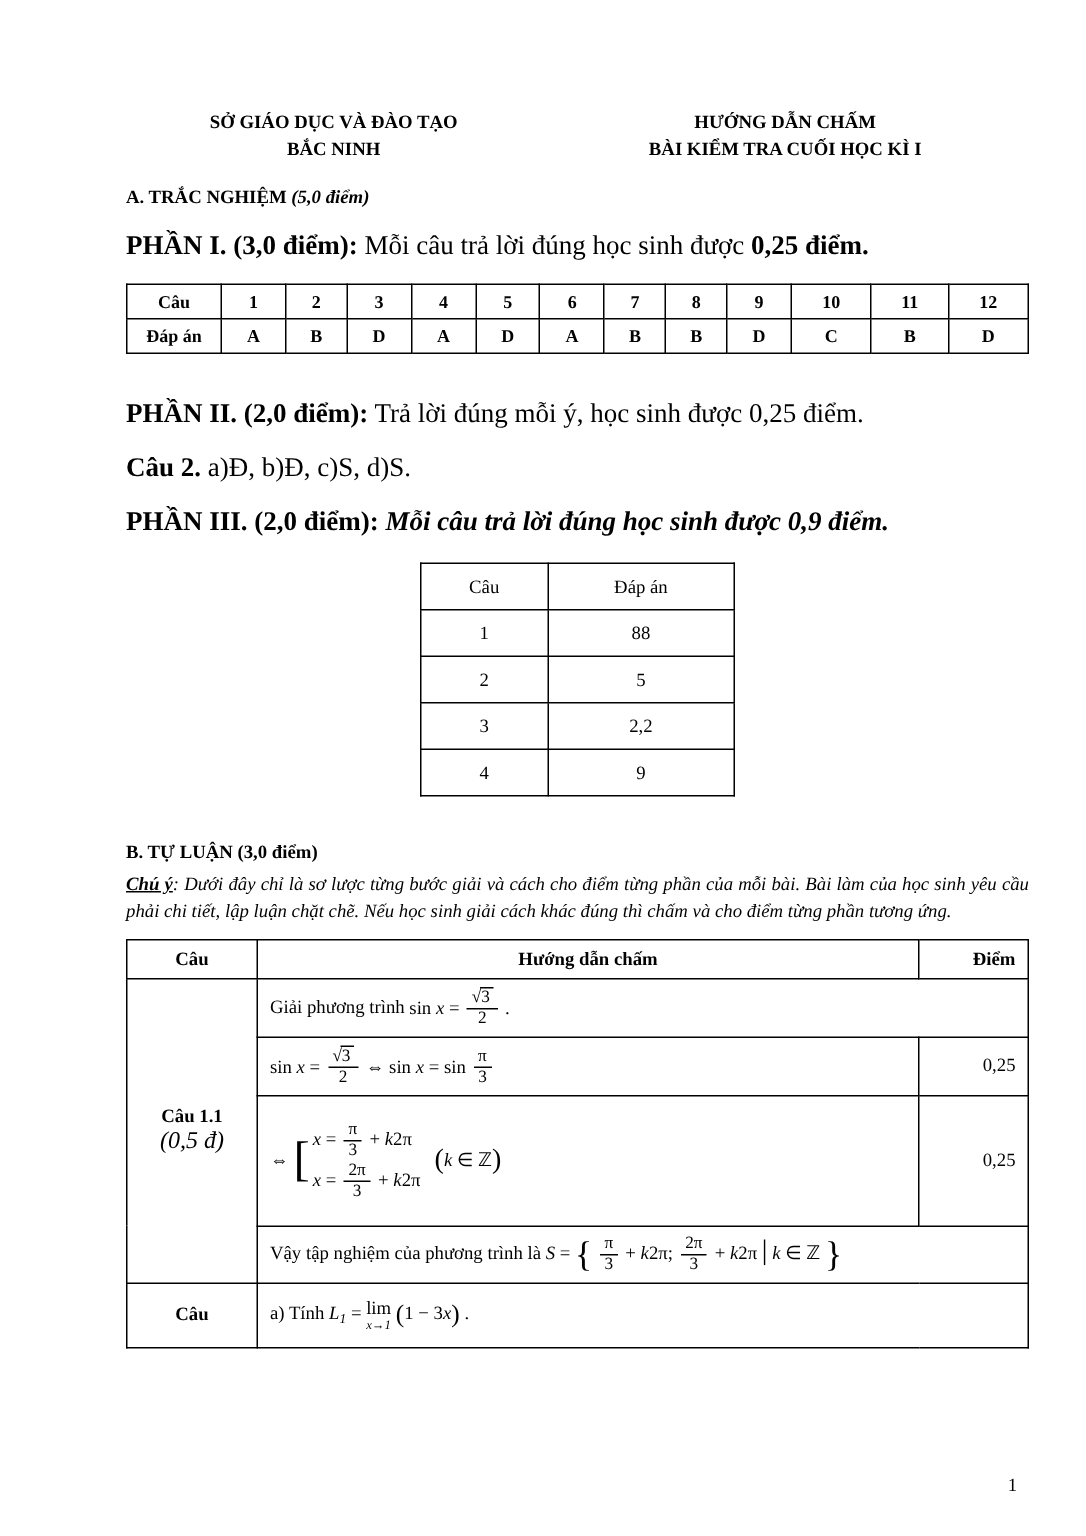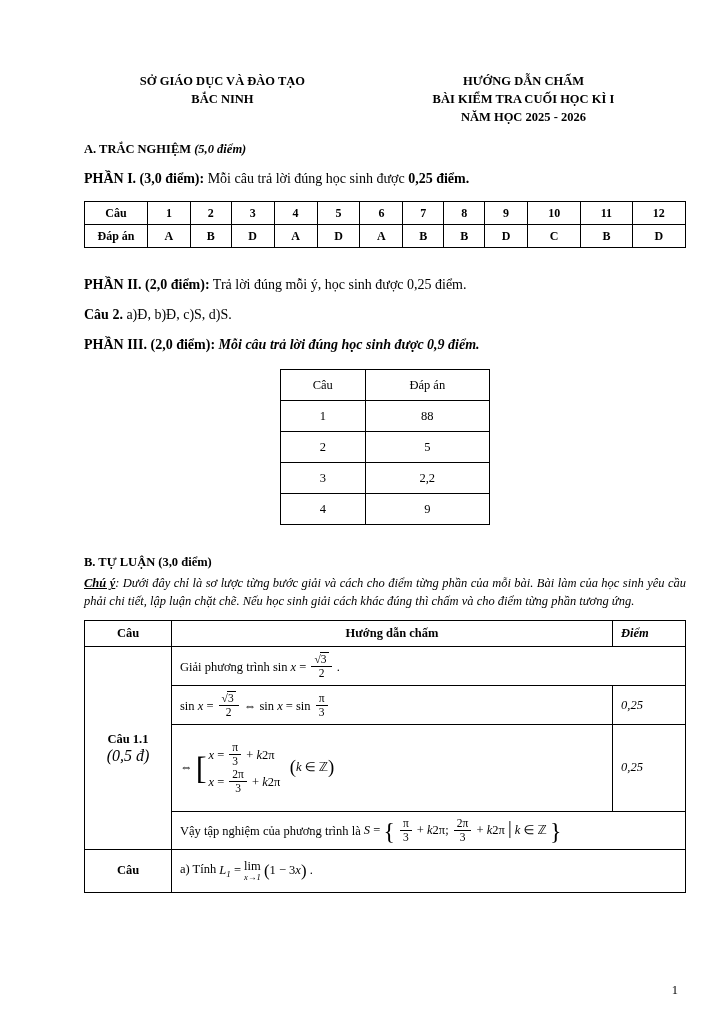--- a/index.html
+++ b/index.html
@@ -49,21 +49,21 @@
     line-height: 1.45;
   }
   .sec-title {
     font-size: 12.5px;
     margin: 10px 0 0 0;
     line-height: 1.5;
   }
   .b { font-weight: bold; }
   .bi { font-weight: bold; font-style: italic; }
   .para {
-    font-size: 14px;
+    font-size: 18px;
     margin: 9px 0 0 0;
     line-height: 1.5;
   }
 
   
   table.ans-table {
     border-collapse: collapse;
     width: 100%;
     margin-top: 12px;
     font-size: 12px;
@@ -126,22 +126,21 @@
     padding: 5px 8px;
     vertical-align: middle;
   }
   table.sol-table td.col-cau {
     width: 70px;
     text-align: center;
     font-weight: bold;
   }
   table.sol-table td.col-diem {
     width: 56px;
-    text-align: left;
-    font-style: italic;
+    text-align: right;
   }
   table.sol-table td.col-hd {
     text-align: left;
   }
   .cau-label { font-weight: bold; }
   .cau-sub { font-style: italic; font-weight: normal; font-size: 16px; }
 
   
   .m { font-family: "Liberation Serif", serif; font-style: italic; }
   .mr { font-style: normal; }
@@ -200,21 +199,20 @@
   <div class="content">
 
     <div class="header">
       <div class="header-left">
         <div>SỞ GIÁO DỤC VÀ ĐÀO TẠO</div>
         <div>BẮC NINH</div>
       </div>
       <div class="header-right">
         <div>HƯỚNG DẪN CHẤM</div>
         <div>BÀI KIỂM TRA CUỐI HỌC KÌ I</div>
-        <div>NĂM HỌC 2025 - 2026</div>
       </div>
     </div>
 
     <div class="sec-title">
       <span class="b">A. TRẮC NGHIỆM</span>
       <span class="bi">(5,0 điểm)</span>
     </div>
 
     <div class="para">
       <span class="b">PHẦN I. (3,0 điểm):</span>

